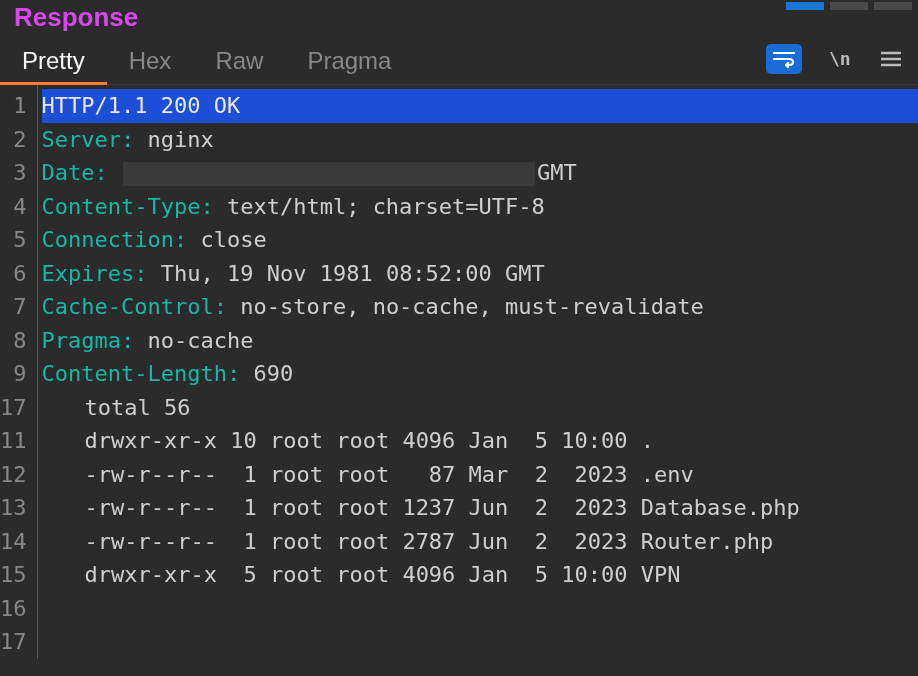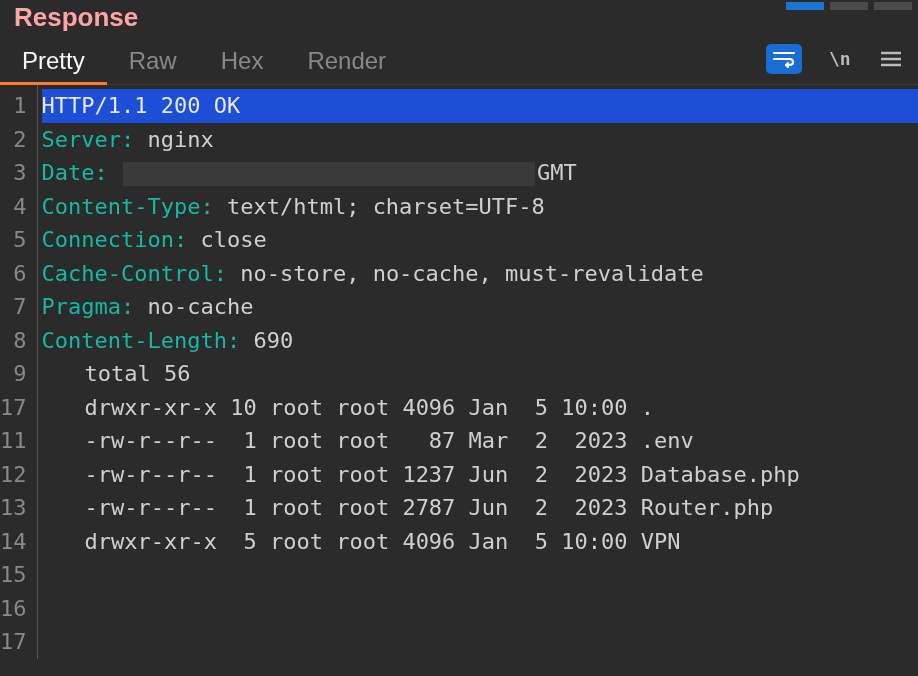--- a/index.html
+++ b/index.html
@@ -16,21 +16,21 @@
       overflow: hidden;
     }
     .title-bar {
       display: flex;
       justify-content: space-between;
       align-items: flex-start;
       padding: 2px 6px 0 14px;
       background: #2b2b2b;
     }
     .title {
-      color: #fca5a5;
+      color: #d946ef;
       font-size: 26px;
       font-weight: 600;
     }
     .title-buttons {
       display: flex;
       gap: 6px;
     }
     .title-btn {
       width: 38px;
       height: 8px;
@@ -150,23 +150,23 @@
   <div class="title-buttons">
     <div class="title-btn active"></div>
     <div class="title-btn"></div>
     <div class="title-btn"></div>
   </div>
 </div>
 
 <div class="tab-row">
   <div class="tabs">
     <div class="tab active">Pretty</div>
+    <div class="tab">Hex</div>
     <div class="tab">Raw</div>
-    <div class="tab">Hex</div>
-    <div class="tab">Render</div>
+    <div class="tab">Pragma</div>
   </div>
   <div class="toolbar-icons">
     <div class="icon-btn boxed">
       <svg width="22" height="18" viewBox="0 0 22 18">
         <path d="M1 3 H21 M1 9 H16 Q20 9 20 12 Q20 15 16 15 L13 15 M13 15 L15 13 M13 15 L15 17" stroke="#fff" stroke-width="2.2" fill="none" stroke-linecap="round" stroke-linejoin="round"></path>
       </svg>
     </div>
     <div class="icon-btn">
       <svg width="22" height="22" viewBox="0 0 22 22">
         <text x="1" y="17" font-family="monospace" font-size="18" fill="#bbb" font-weight="bold">\n</text>
@@ -201,20 +201,21 @@
     <div>15</div>
     <div>16</div>
     <div>17</div>
   </div>
   <div class="code-area">
     <div class="code-line highlight"><span class="status">HTTP/1.1 200 OK</span></div>
     <div class="code-line"><span class="hdr-name">Server:</span><span> nginx</span></div>
     <div class="code-line"><span class="hdr-name">Date:</span> <span class="redacted"></span><span>GMT</span></div>
     <div class="code-line"><span class="hdr-name">Content-Type:</span><span> text/html; charset=UTF-8</span></div>
     <div class="code-line"><span class="hdr-name">Connection:</span><span> close</span></div>
+    <div class="code-line"><span class="hdr-name">Expires:</span><span> Thu, 19 Nov 1981 08:52:00 GMT</span></div>
     <div class="code-line"><span class="hdr-name">Cache-Control:</span><span> no-store, no-cache, must-revalidate</span></div>
     <div class="code-line"><span class="hdr-name">Pragma:</span><span> no-cache</span></div>
     <div class="code-line"><span class="hdr-name">Content-Length:</span><span> 690</span></div>
     <div class="code-line body-text"></div>
     <div class="code-line body-text">total 56</div>
     <div class="code-line body-text">drwxr-xr-x 10 root root 4096 Jan  5 10:00 .</div>
     <div class="code-line body-text">-rw-r--r--  1 root root   87 Mar  2  2023 .env</div>
     <div class="code-line body-text">-rw-r--r--  1 root root 1237 Jun  2  2023 Database.php</div>
     <div class="code-line body-text">-rw-r--r--  1 root root 2787 Jun  2  2023 Router.php</div>
     <div class="code-line body-text">drwxr-xr-x  5 root root 4096 Jan  5 10:00 VPN</div>

